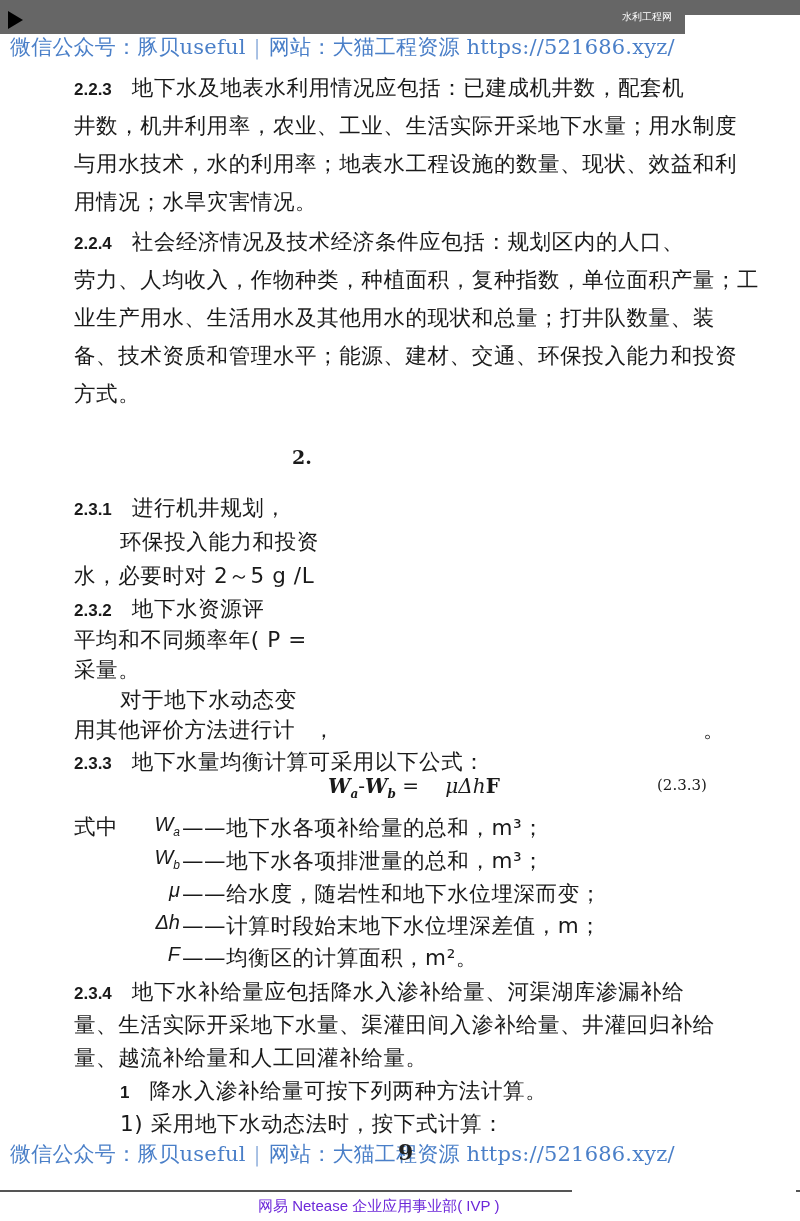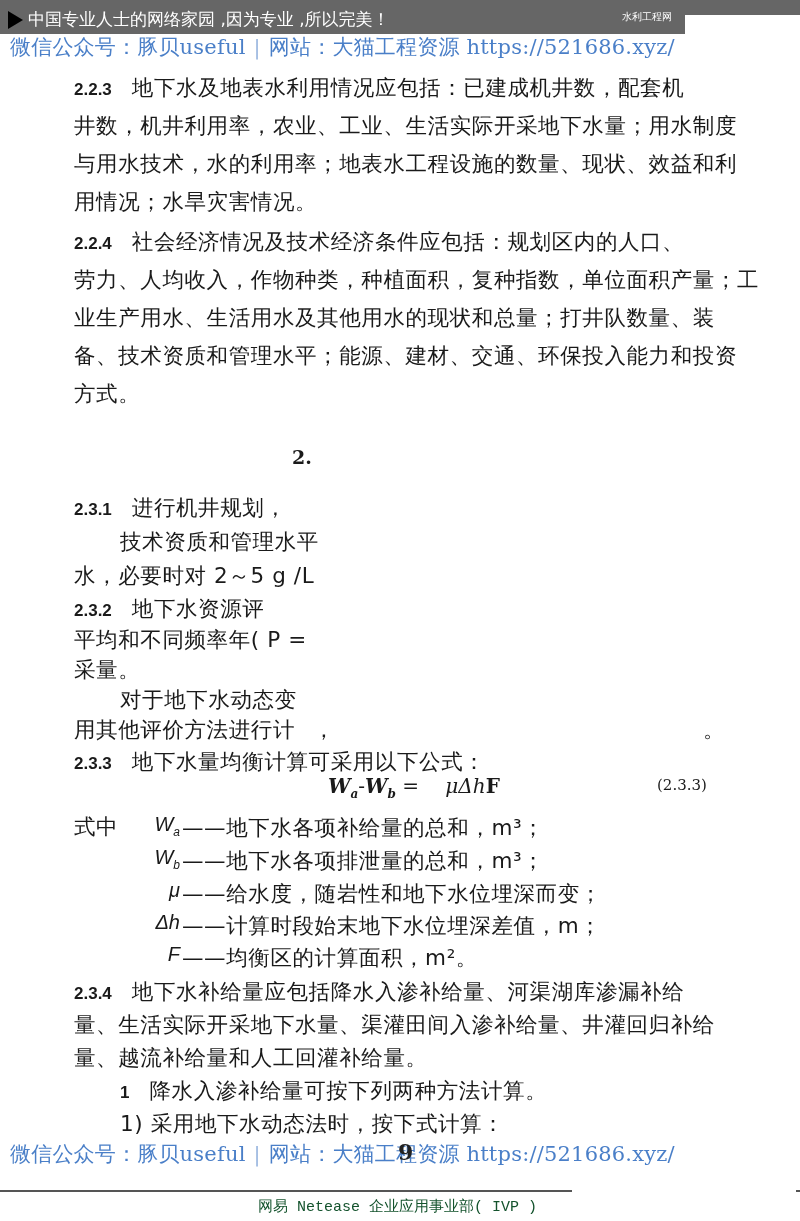--- a/index.html
+++ b/index.html
@@ -68,39 +68,38 @@
   sub, sup { font-size:12px; }
   .page-num {
     position:absolute; left:398px; top:1139px; font-family:"DejaVu Serif","Liberation Serif",serif;
     font-size:22px; font-weight:bold; color:#222;
   }
   .footer-rule {
     position:absolute; left:0; top:1190px; width:572px; height:2px; background:#555;
   }
   .footer-dot { position:absolute; left:796px; top:1190px; width:4px; height:2px; background:#555; }
   .footer {
-    position:absolute; left:258px; top:1197px; font-family:Liberation Mono, monospace;
-    font-size:15px; white-space:nowrap; color:#14532d;
+    position:absolute; left:258px; top:1197px; font-family:Liberation Sans, sans-serif;
+    font-size:15px; white-space:nowrap; color:#6d28d9;
   }
   .section-title {
     position:absolute; left:292px; top:446px; font-family:"DejaVu Serif","Liberation Serif",serif;
     font-weight:bold; font-size:19px;
   }
   .ghost-wm {
     position:absolute; left:110px; top:650px; font-size:40px; color:rgba(200,215,235,0.25);
     transform:rotate(-35deg); white-space:nowrap;
   }
 </style>
 </head>
 <body>
 
 <div class="banner-top"></div>
 <div class="banner">
   <span class="arrow"></span>
-  <span class="slogan">中国专业人士的网络家园 ,因为专业 ,所以完美！</span>
   <span class="site-tag">水利工程网</span>
 </div>
 <div class="banner-white"></div>
 
 <div class="wm wm-top">
   <span>微信公众号：豚贝useful</span><span class="sep">|</span><span>网站：大猫工程资源 https://521686.xyz/</span>
 </div>
 
 <div class="ghost-wm"></div>
 
@@ -111,21 +110,21 @@
 
 <div class="line" style="top:228px"><span class="num">2.2.4</span><span>社会经济情况及技术经济条件应包括：规划区内的人口、</span></div>
 <div class="line" style="top:266px">劳力、人均收入，作物种类，种植面积，复种指数，单位面积产量；工</div>
 <div class="line" style="top:304px">业生产用水、生活用水及其他用水的现状和总量；打井队数量、装</div>
 <div class="line" style="top:342px">备、技术资质和管理水平；能源、建材、交通、环保投入能力和投资</div>
 <div class="line" style="top:380px">方式。</div>
 
 <div class="section-title">2.</div>
 
 <div class="line" style="top:494px"><span class="num">2.3.1</span><span>进行机井规划，</span></div>
-<div class="line indent" style="top:528px">技术资质和管理水平</div>
+<div class="line indent" style="top:528px">环保投入能力和投资</div>
 <div class="line" style="top:562px">水，必要时对 2～5 g /L</div>
 
 <div class="line" style="top:595px"><span class="num">2.3.2</span><span>地下水资源评</span></div>
 <div class="line" style="top:626px">平均和不同频率年( P =</div>
 <div class="line" style="top:656px">采量。</div>
 <div class="line indent" style="top:686px">对于地下水动态变</div>
 <div class="line" style="top:716px">用其他评价方法进行计</div>
 <div class="line" style="left:313px; top:716px">，</div>
 <div class="line" style="left:703px; top:716px">。</div>
 

